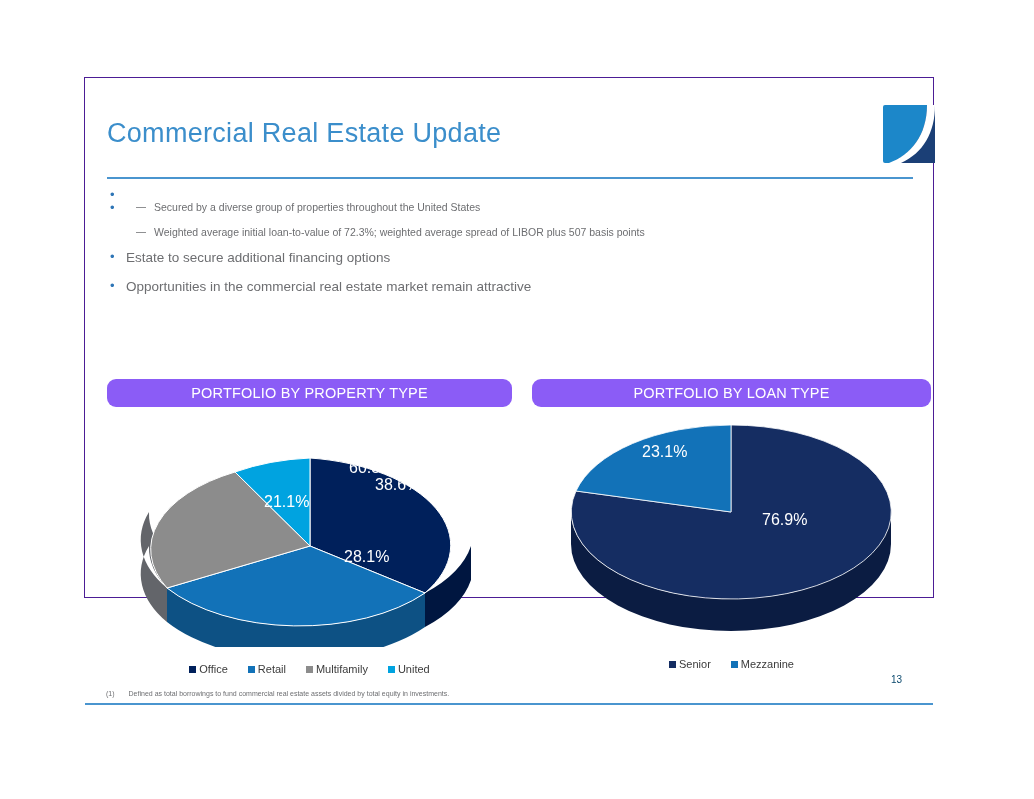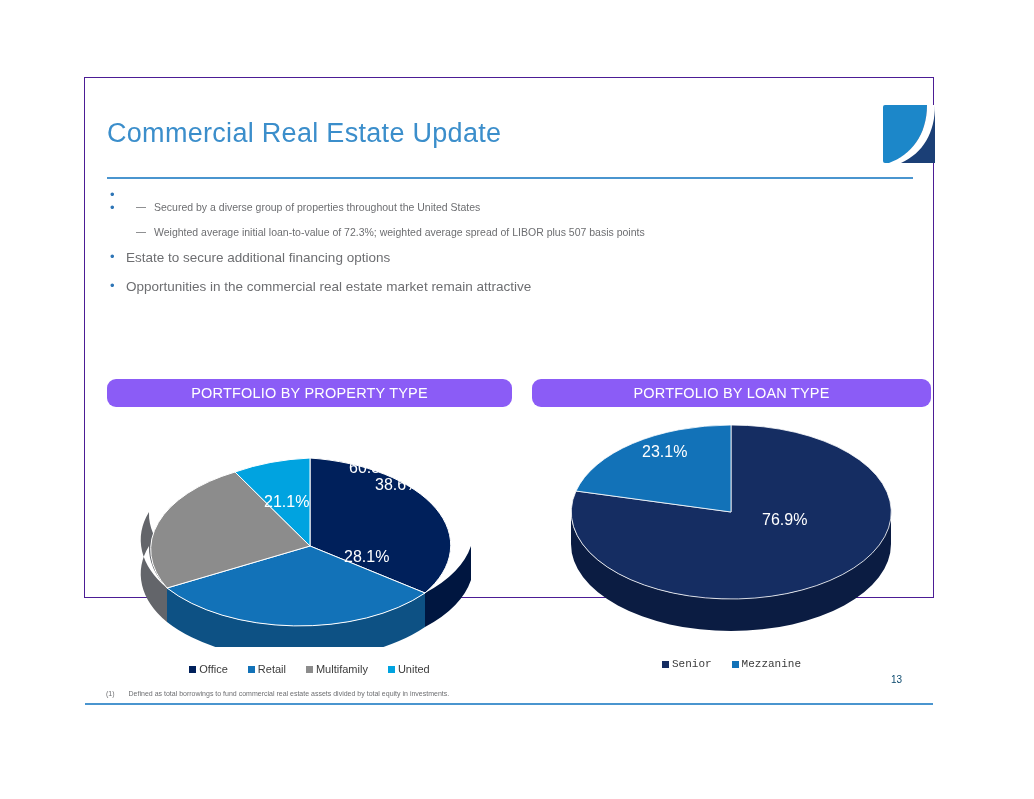--- a/index.html
+++ b/index.html
@@ -106,21 +106,21 @@
   }
   .chart-legend {
     display: flex;
     justify-content: center;
     align-items: center;
     gap: 20px;
     font-size: 11px;
     color: #3b3b3b;
   }
   #legend-left { margin-top: 16px; }
-  #legend-right { margin-top: 11px; font-family: Liberation Mono, monospace; }
+  #legend-right { margin-top: 11px; }
   .legend-item { display: flex; align-items: center; gap: 3px; white-space: nowrap; }
   .legend-swatch { width: 7px; height: 7px; display: inline-block; }
   .pie-label {
     position: absolute;
     color: #ffffff;
     font-size: 16px;
     white-space: nowrap;
   }
   #footnote {
     position: absolute;

